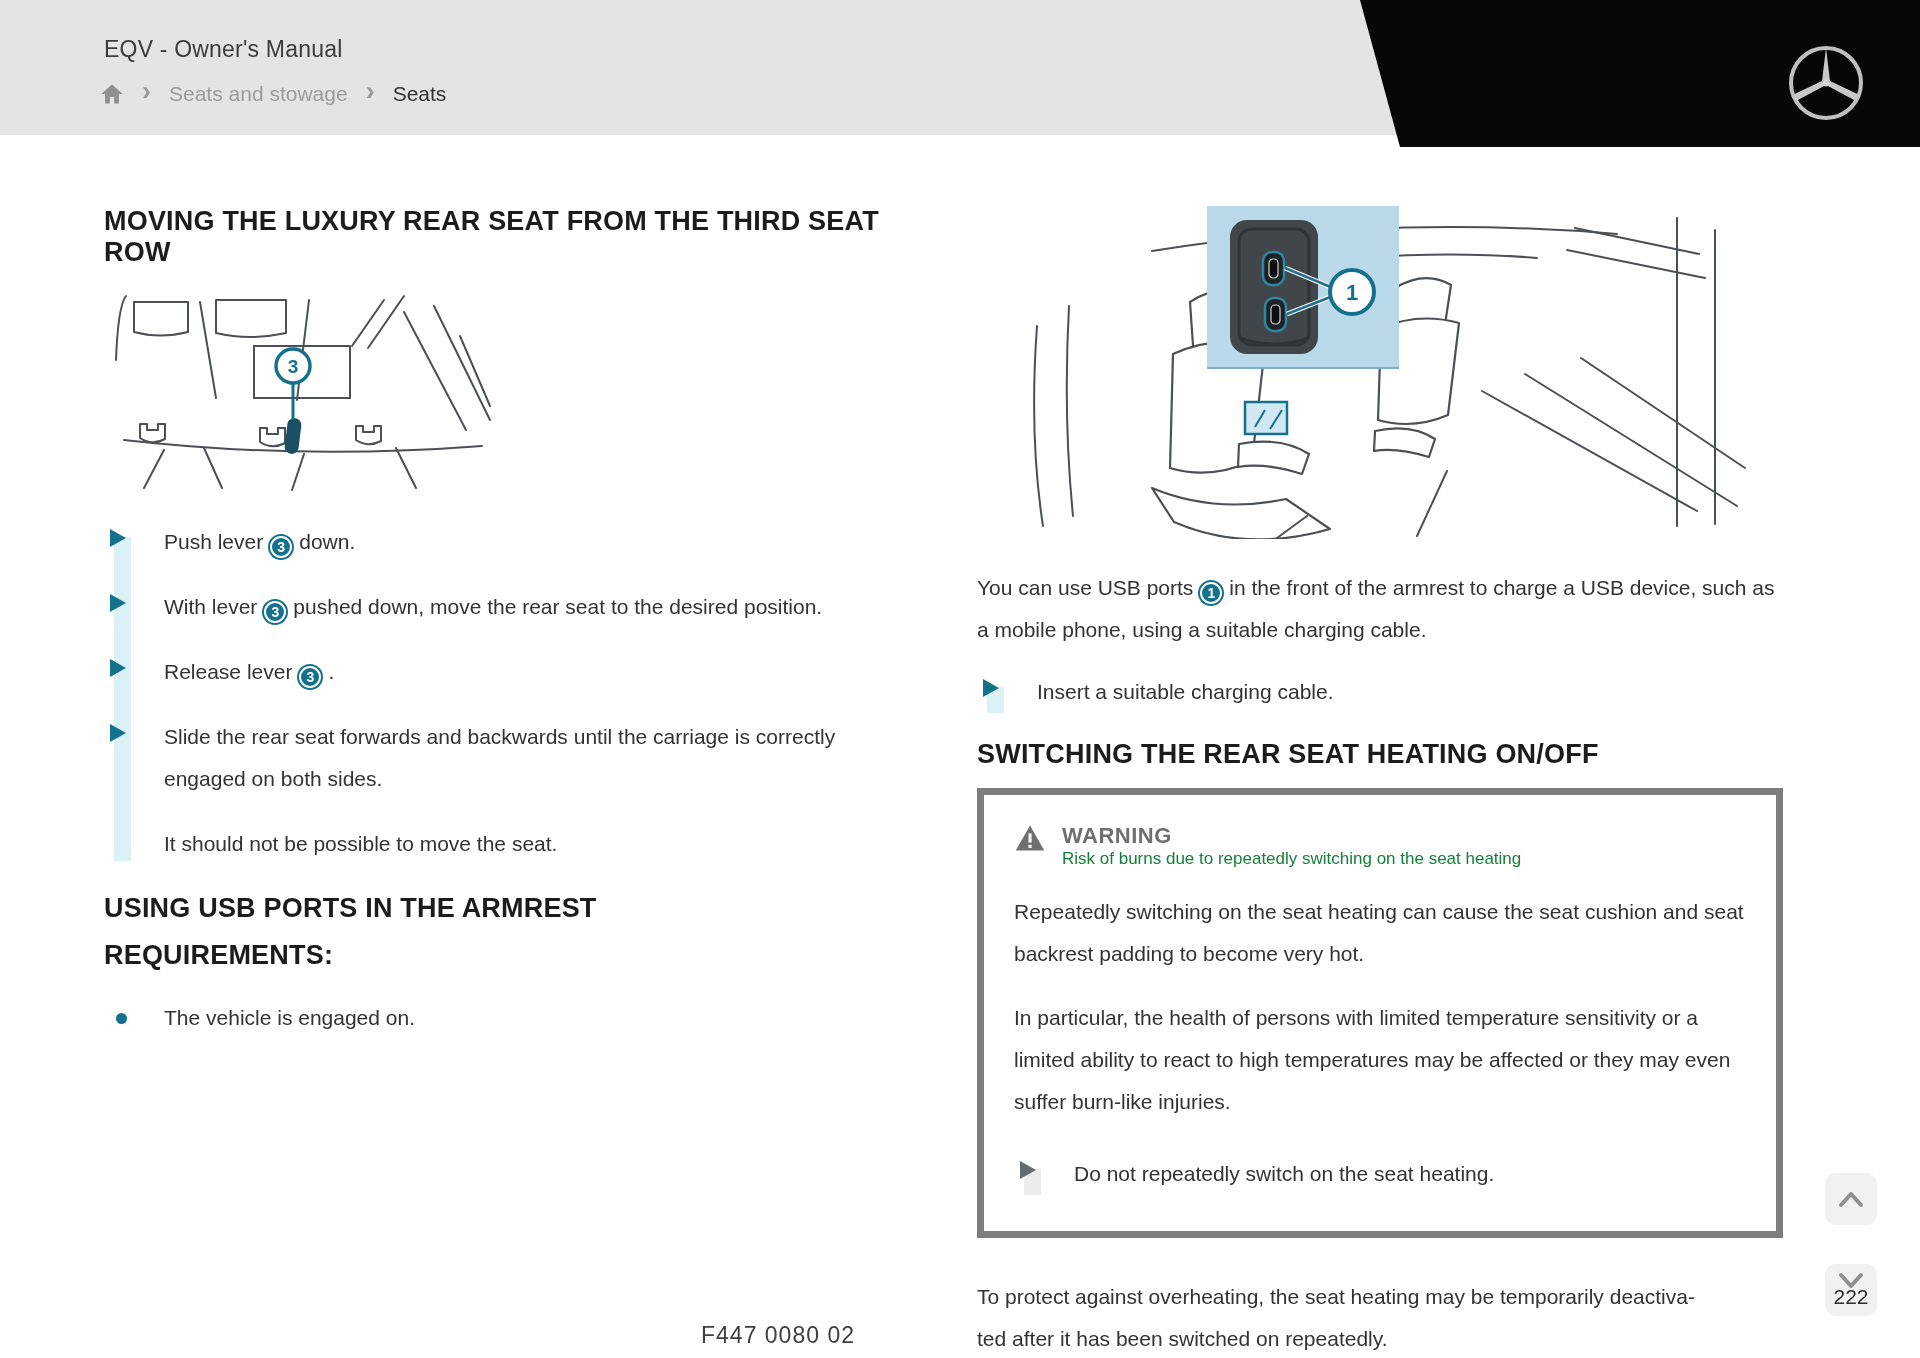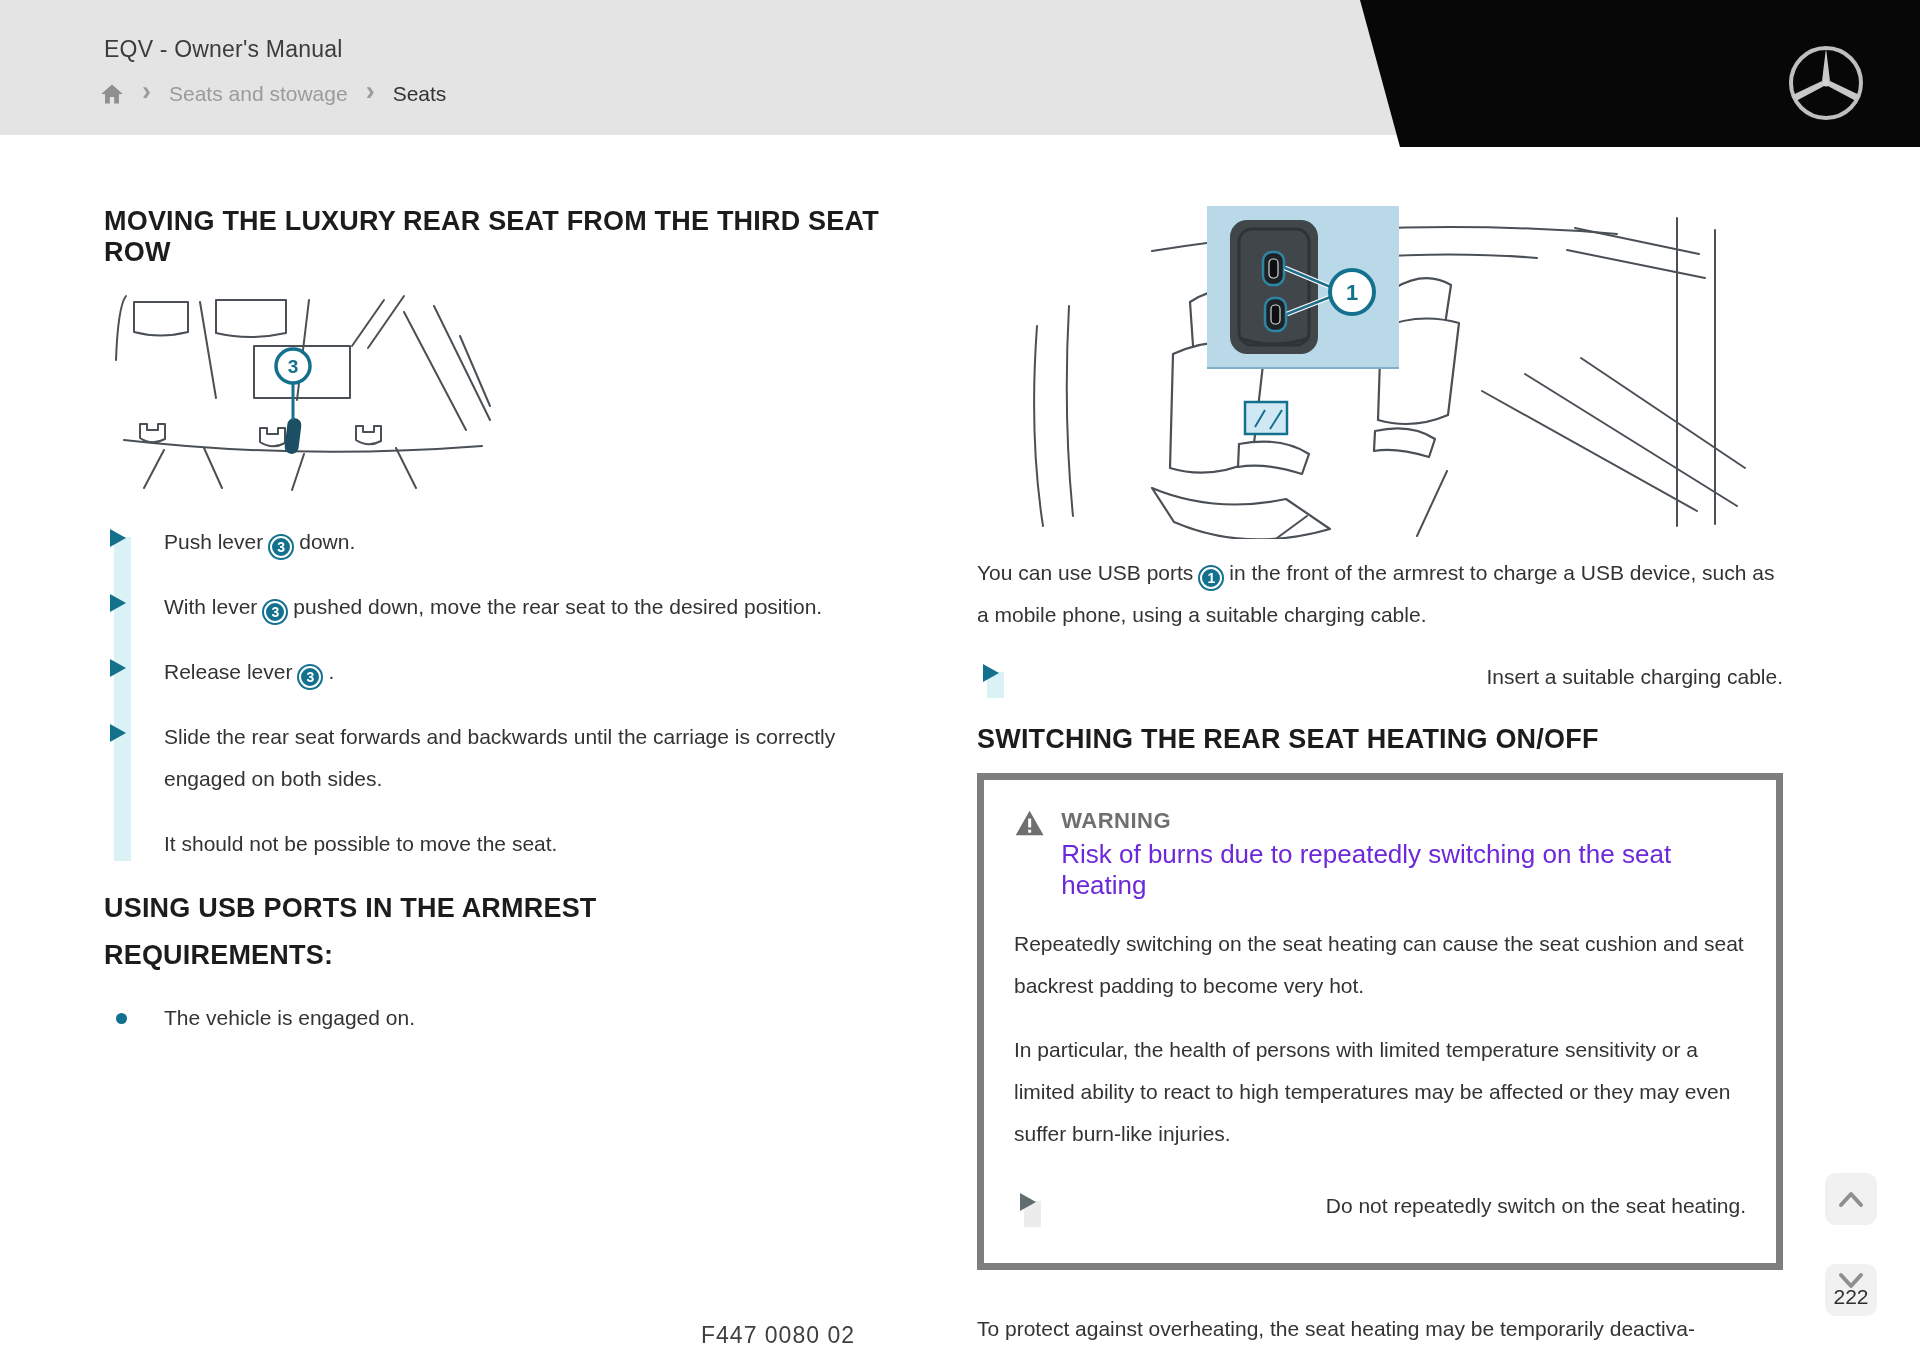--- a/index.html
+++ b/index.html
@@ -29,40 +29,40 @@
   
   .steps { position:relative; margin-top:28px; }
   .steps .strip { position:absolute; left:10px; top:16px; bottom:4px; width:17px; background:#DAF2F5; }
   .step { position:relative; padding-left:60px; margin-bottom:23px; min-height:33px; }
   .step:last-child { margin-bottom:0; }
   .arrow { position:absolute; left:6px; top:8px; width:0; height:0;
            border-left:16px solid #14718E; border-top:9px solid transparent; border-bottom:9px solid transparent; }
   .arrow.gray { border-left-color:#636c70; }
   .note-line { padding-left:60px; margin-top:8px; }
 
-  .single-step { position:relative; padding-left:60px; margin-top:20px;text-align:right; }
+  .single-step { position:relative; padding-left:60px; margin-top:20px; }
   .single-step .ministrip { position:absolute; left:10px; top:16px; width:17px; height:26px; background:#DAF2F5; }
   .single-step .ministrip.gray { background:#ececec; }
 
   
   .badge { display:inline-flex; align-items:center; justify-content:center; width:22px; height:22px;
            border-radius:50%; background:#14718E; color:#fff; font-size:14px; font-weight:bold;
            border:2px solid #fff; box-shadow:0 0 0 2px #14718E; margin:0 7px; vertical-align:-3px; }
 
   
   .dot-item { position:relative; padding-left:60px; margin-top:30px; font-size:21px; line-height:33px; }
   .dot-item .dot { position:absolute; left:12px; top:12px; width:11px; height:11px; border-radius:50%; background:#14718E; }
 
   .req-title { margin-top:16px; }
 
   
   .warnbox { margin-top:18px; border:7px solid #7E7E7E; background:#fff; padding:28px 30px 30px 30px; }
   .warn-head { display:flex; gap:16px; }
   .warn-label { font-size:22px; font-weight:bold; color:#6f6f6f; letter-spacing:.5px; }
-  .warn-risk { font-size:26px; color:#6d28d9; margin-top:5px; }
+  .warn-risk { font-size:17px; color:#15803d; }
   .warnbox p.body { margin-top:22px; }
   .warnbox .single-step { margin-top:30px; margin-bottom:6px; }
 
   .after-note { margin-top:38px; }
 
   
   .fig { display:block; }
   .fig1 { margin-top:20px; }
 
   
@@ -207,21 +207,21 @@
           <rect x="288" y="92" width="21" height="33" rx="9" fill="#1e2225" stroke="#2e86a5" stroke-width="2.5"></rect>
           <rect x="294" y="99" width="9" height="19" rx="4" fill="#0c0e10" stroke="#cfd6da" stroke-width="1.2"></rect>
         </g>
         <path d="M308,62 L356,82 M310,108 L356,90" stroke="#ffffff" stroke-width="5" fill="none"></path>
         <path d="M308,62 L356,82 M310,108 L356,90" stroke="#216f8c" stroke-width="2.5" fill="none"></path>
         <circle cx="375" cy="86" r="22" fill="#ffffff" stroke="#14718E" stroke-width="4"></circle>
         <text x="375" y="94" text-anchor="middle" font-size="22" font-weight="bold" fill="#14718E" font-family="Liberation Sans, sans-serif">1</text>
       </g>
     </svg>
 
-    <p class="body" style="margin-top:13px;">
+    <p class="body" style="margin-top:28px;">
       <span>You can use USB ports</span><span class="badge">1</span><span>in the front of the armrest to charge a USB device, such as a mobile phone, using a suitable charging cable.</span>
     </p>
 
     <div class="single-step">
       <span class="ministrip"></span>
       <span class="arrow"></span>
       <p class="body">Insert a suitable charging cable.</p>
     </div>
 
     <h2 class="sec" style="margin-top:26px;">SWITCHING THE REAR SEAT HEATING ON/OFF</h2>

